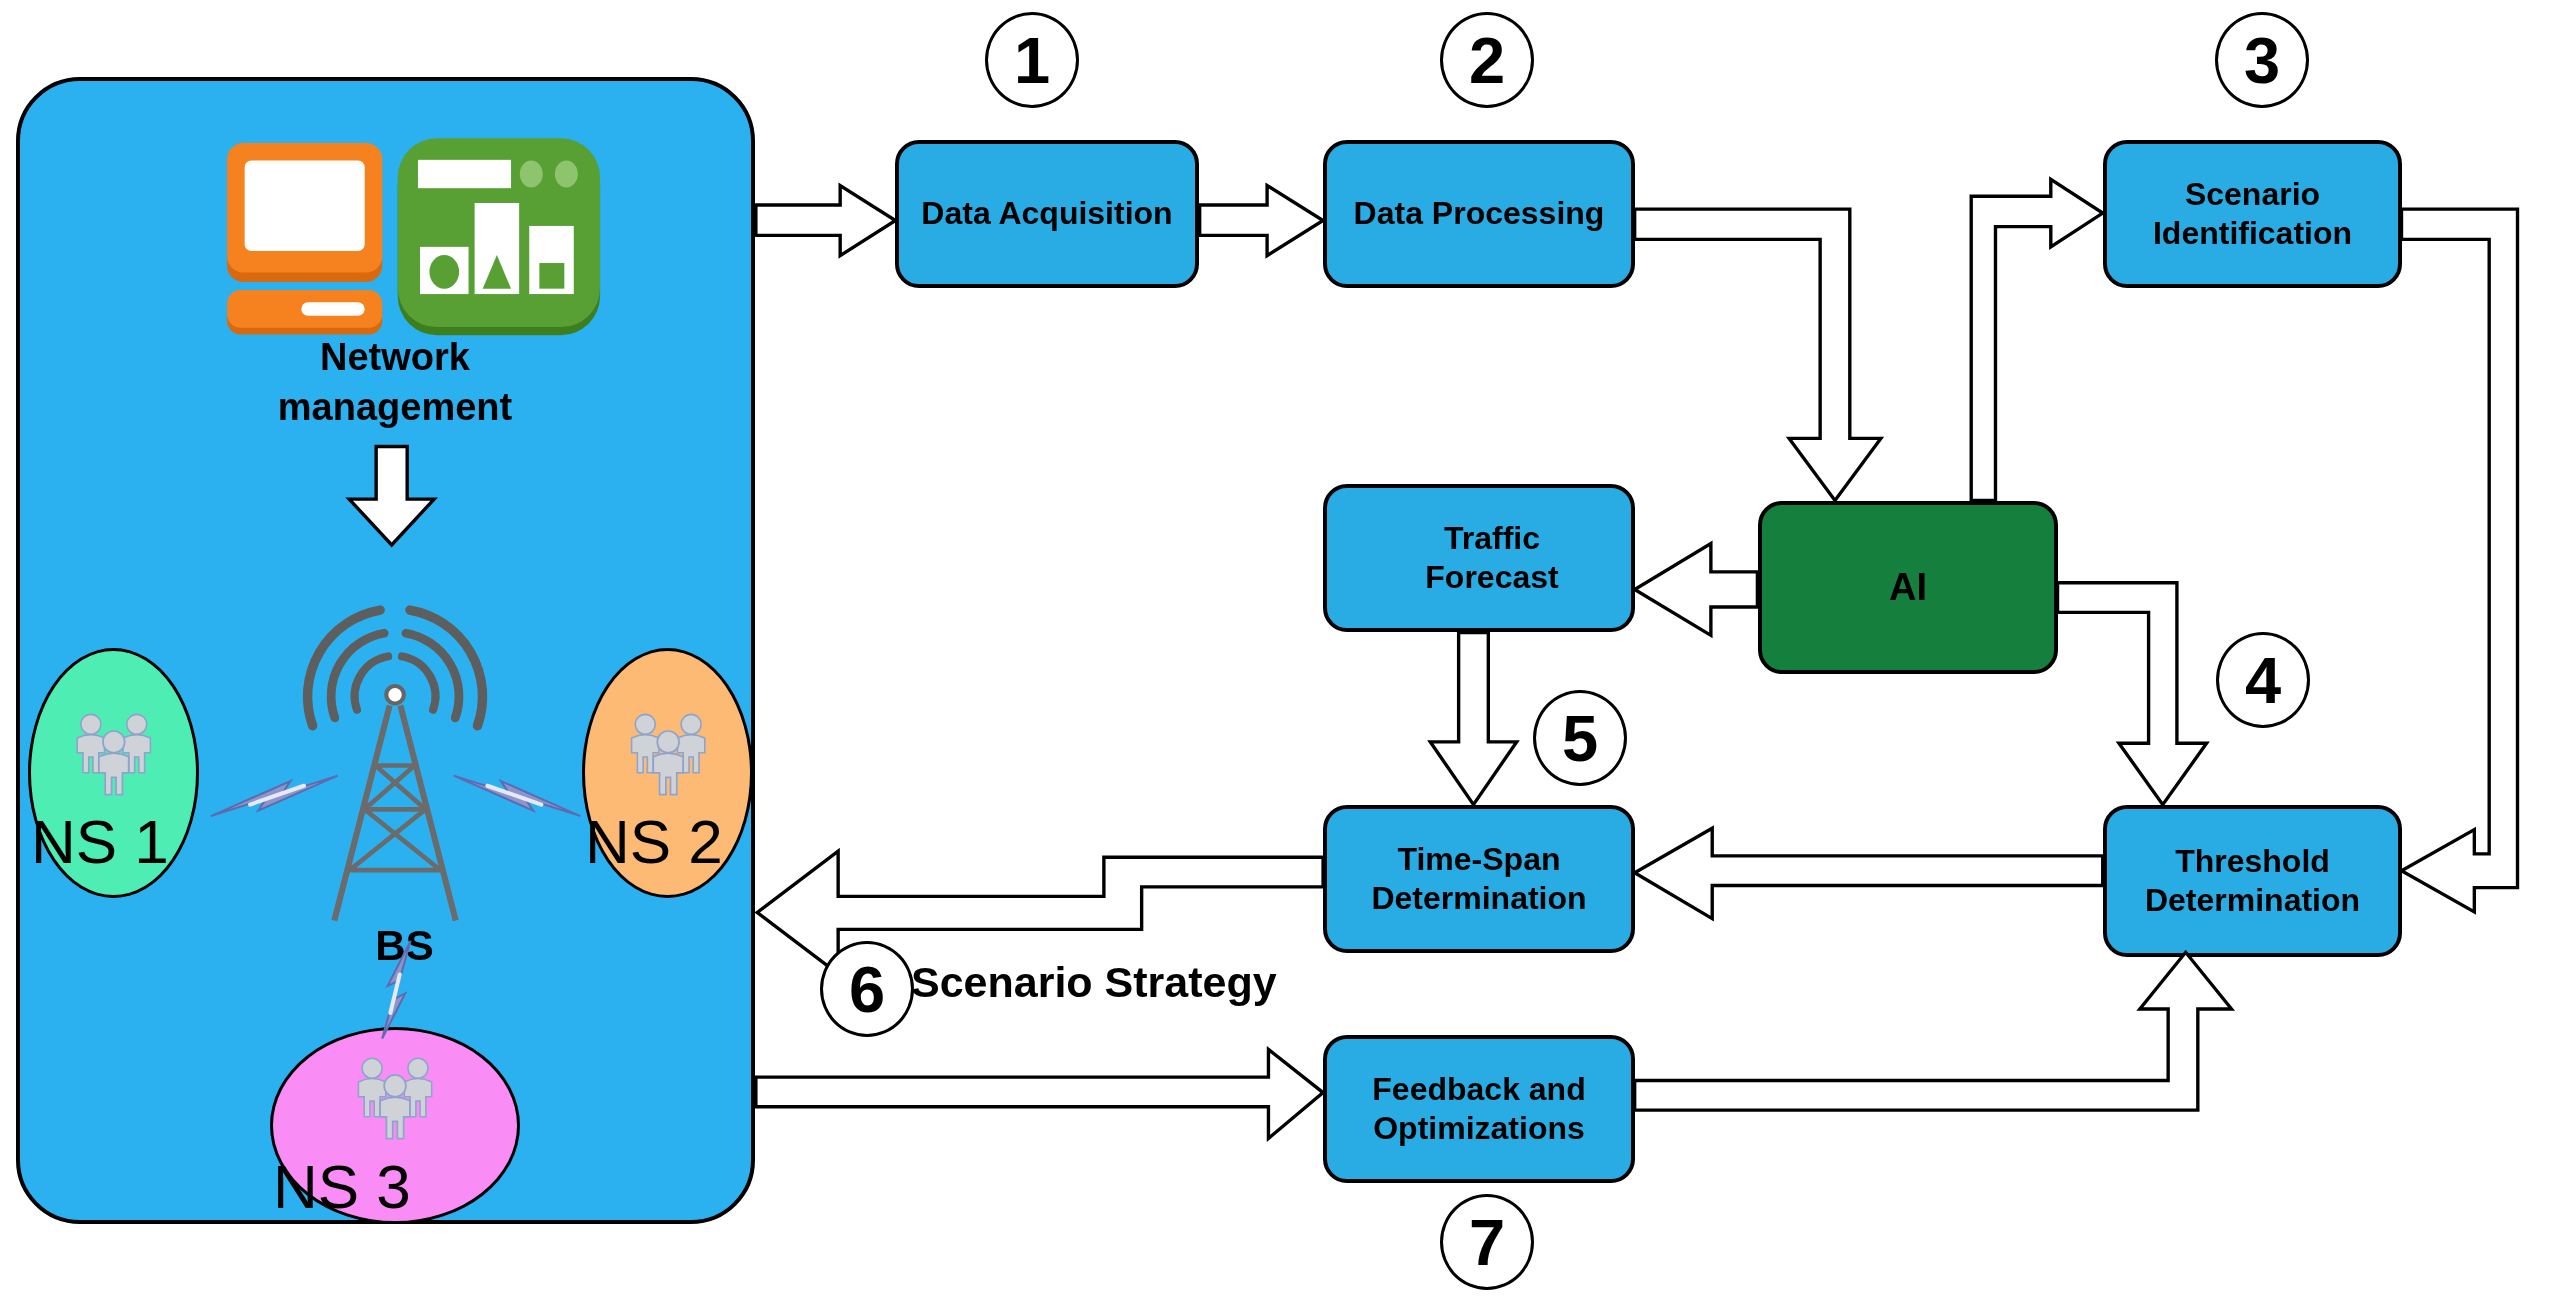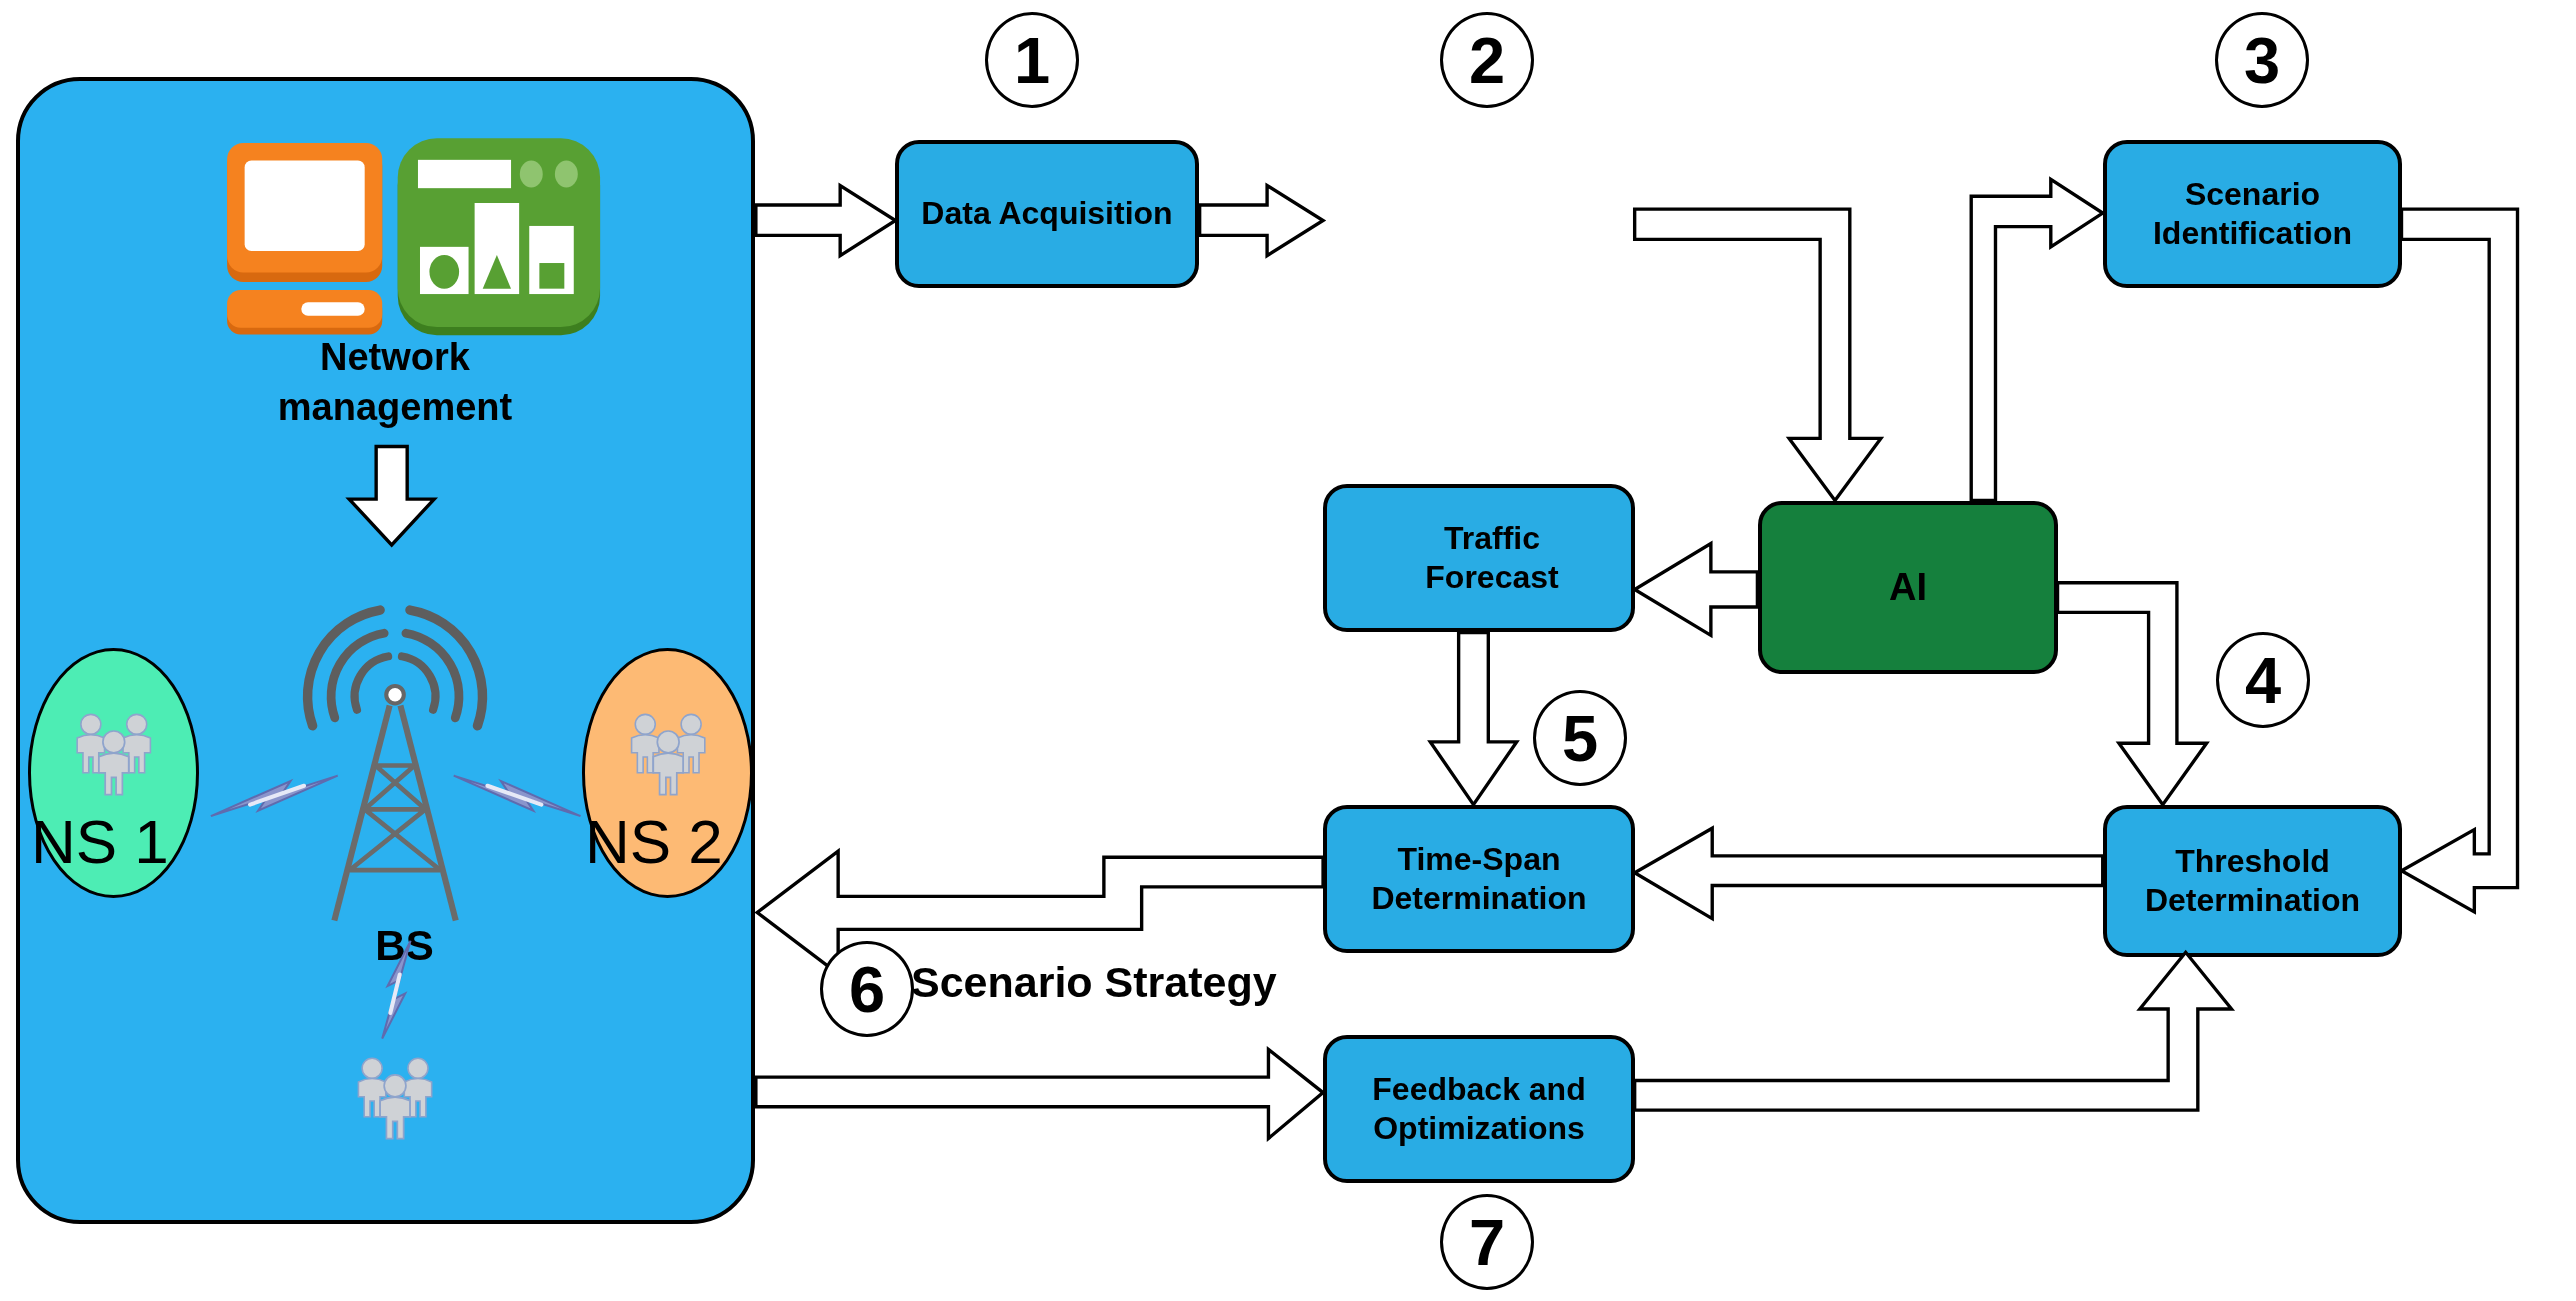--- a/index.html
+++ b/index.html
@@ -45,22 +45,26 @@
   <div class="panel-title">Network
 management</div>
   <div class="bs-label">BS</div>
 
   <div class="zone" style="left:28px;top:648px;width:171px;height:250px;background:#4DEDB4;">
     <div class="zone-label" style="top:155px;">NS 1</div>
   </div>
   <div class="zone" style="left:582px;top:648px;width:171px;height:250px;background:#fdba74;">
     <div class="zone-label" style="top:155px;">NS 2</div>
   </div>
+  <div class="zone" style="left:270px;top:1027px;width:250px;height:197px;background:#FA8CF5;">
+    <div class="zone-label" style="top:121px;">NS 3</div>
+  </div>
 
   <div class="node" style="left:895px;top:140px;width:304px;height:148px;">Data Acquisition</div>
+  <div class="node" style="left:1323px;top:140px;width:312px;height:148px;">Data Processing</div>
   <div class="node" style="left:2103px;top:140px;width:299px;height:148px;">Scenario
 Identification</div>
   <div class="node" style="left:1323px;top:484px;width:312px;height:148px;padding-left:26px;">Traffic
 Forecast</div>
   <div class="node green" style="left:1758px;top:501px;width:300px;height:173px;">AI</div>
   <div class="node" style="left:1323px;top:805px;width:312px;height:148px;">Time-Span
 Determination</div>
   <div class="node" style="left:2103px;top:805px;width:299px;height:152px;">Threshold
 Determination</div>
   <div class="node" style="left:1323px;top:1035px;width:312px;height:148px;">Feedback and

